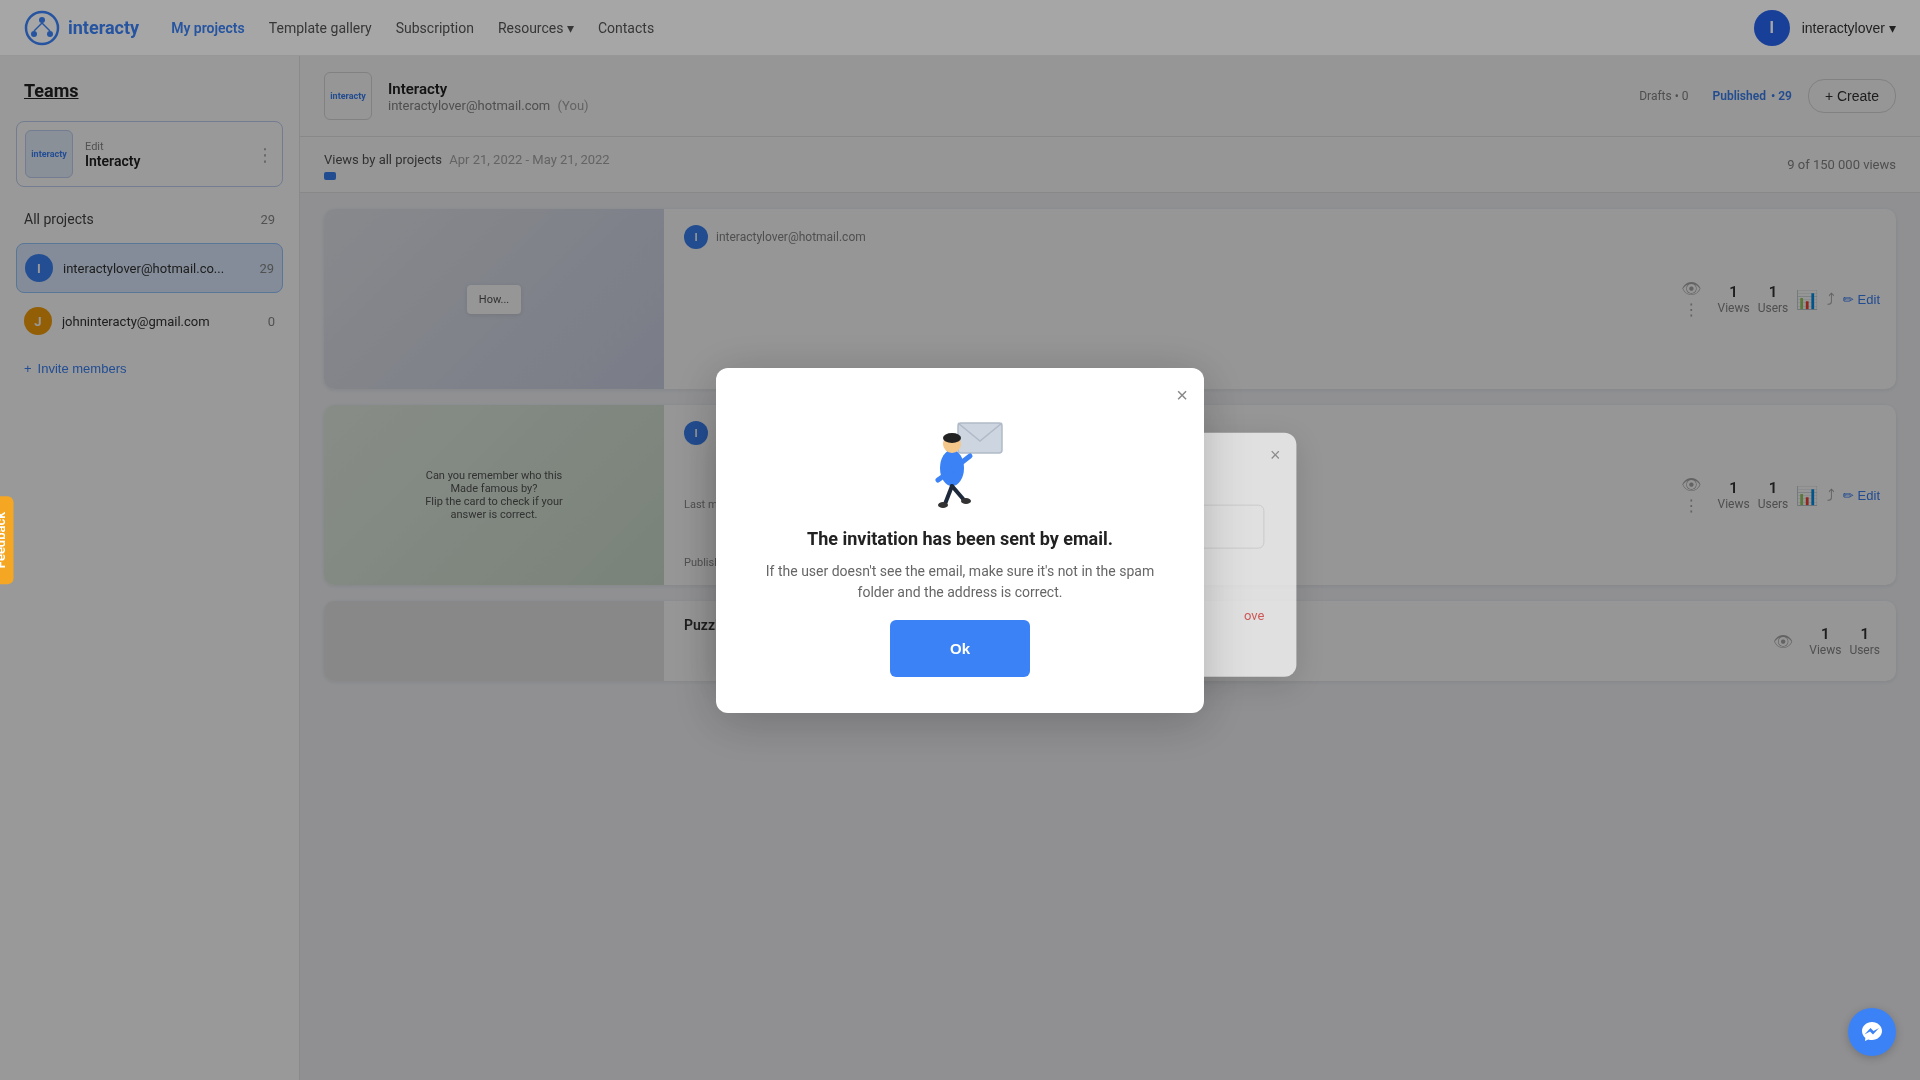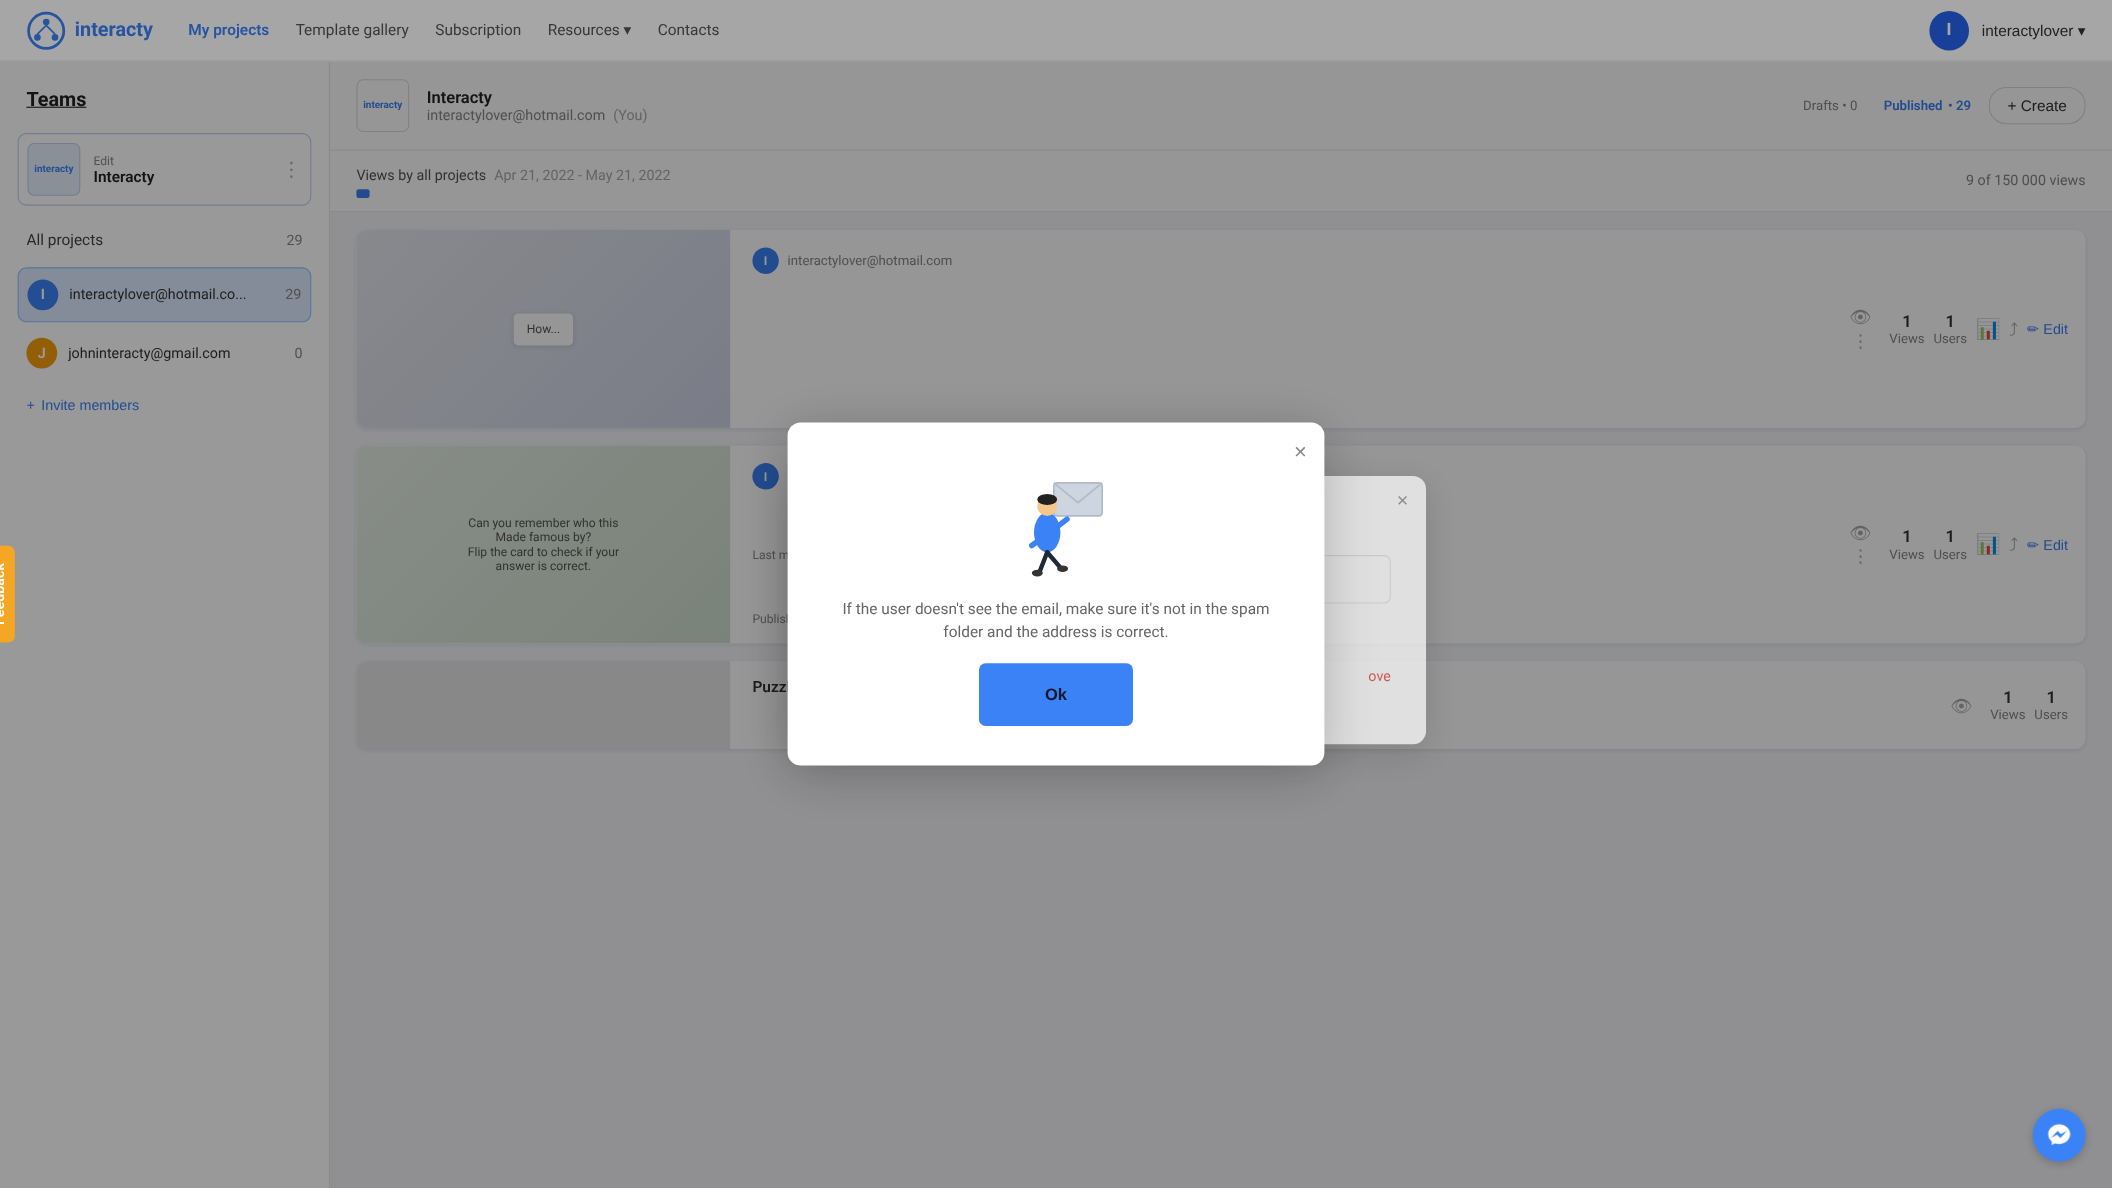--- a/index.html
+++ b/index.html
@@ -82,21 +82,21 @@
 
     
     .bg-modal { position: absolute; left: 50%; top: 50%; transform: translate(-50%, -50%); background: #fff; border-radius: 12px; width: 560px; padding: 32px; box-shadow: 0 8px 32px rgba(0,0,0,0.18); opacity: 0.7; }
 
     
     .modal { position: relative; background: #fff; border-radius: 12px; width: 488px; padding: 40px 40px 36px; box-shadow: 0 8px 48px rgba(0,0,0,0.22); z-index: 101; text-align: center; }
     .modal-close { position: absolute; top: 16px; right: 16px; background: none; border: none; cursor: pointer; font-size: 20px; color: #888; }
     .modal-illustration { margin: 0 auto 20px; width: 100px; height: 100px; }
     .modal-title { font-size: 18px; font-weight: 700; color: #222; margin-bottom: 12px; }
     .modal-desc { font-size: 14px; color: #666; line-height: 1.5; margin-bottom: 17px; }
-    .modal-ok-btn { background: #3b82f6; color: #0f172a; border: none; border-radius: 6px; padding: 20px 60px; font-size: 15px; font-weight: 600; cursor: pointer; }
+    .modal-ok-btn { background: #3b82f6; color: #ffffff; border: none; border-radius: 6px; padding: 20px 60px; font-size: 15px; font-weight: 600; cursor: pointer; }
 
     
     .messenger-btn { position: fixed; bottom: 24px; right: 24px; width: 48px; height: 48px; background: #3b82f6; border-radius: 50%; display: flex; align-items: center; justify-content: center; color: #fff; font-size: 22px; cursor: pointer; box-shadow: 0 2px 8px rgba(0,0,0,0.2); z-index: 200; }
   </style>
 </head>
 <body>
 
 <nav class="top-nav">
   <a class="logo">
 
@@ -339,20 +339,21 @@
         <line x1="42" y1="62" x2="28" y2="72" stroke="#3b82f6" stroke-width="5" stroke-linecap="round"></line>
 
         <line x1="42" y1="78" x2="35" y2="96" stroke="#1e293b" stroke-width="4" stroke-linecap="round"></line>
         <line x1="42" y1="78" x2="54" y2="92" stroke="#1e293b" stroke-width="4" stroke-linecap="round"></line>
 
         <ellipse cx="33" cy="97" rx="5" ry="3" fill="#333"></ellipse>
         <ellipse cx="56" cy="93" rx="5" ry="3" fill="#333"></ellipse>
       </svg>
     </div>
 
+    <div class="modal-title">The invitation has been sent by email.</div>
     <div class="modal-desc">If the user doesn't see the email, make sure it's not in the spam folder and the address is correct.</div>
     <button class="modal-ok-btn">Ok</button>
   </div>
 </div>
 
 <div class="messenger-btn">
   <svg width="24" height="24" viewBox="0 0 24 24" fill="white" xmlns="http://www.w3.org/2000/svg">
     <path d="M12 2C6.48 2 2 6.04 2 11c0 2.76 1.3 5.22 3.34 6.91L5 21l3.19-1.6C9.35 19.77 10.64 20 12 20c5.52 0 10-4.04 10-9S17.52 2 12 2zm1 12.5l-3-3-5.5 3 6-6.5 3 3 5.5-3-6 6.5z"></path>
   </svg>
 </div>

